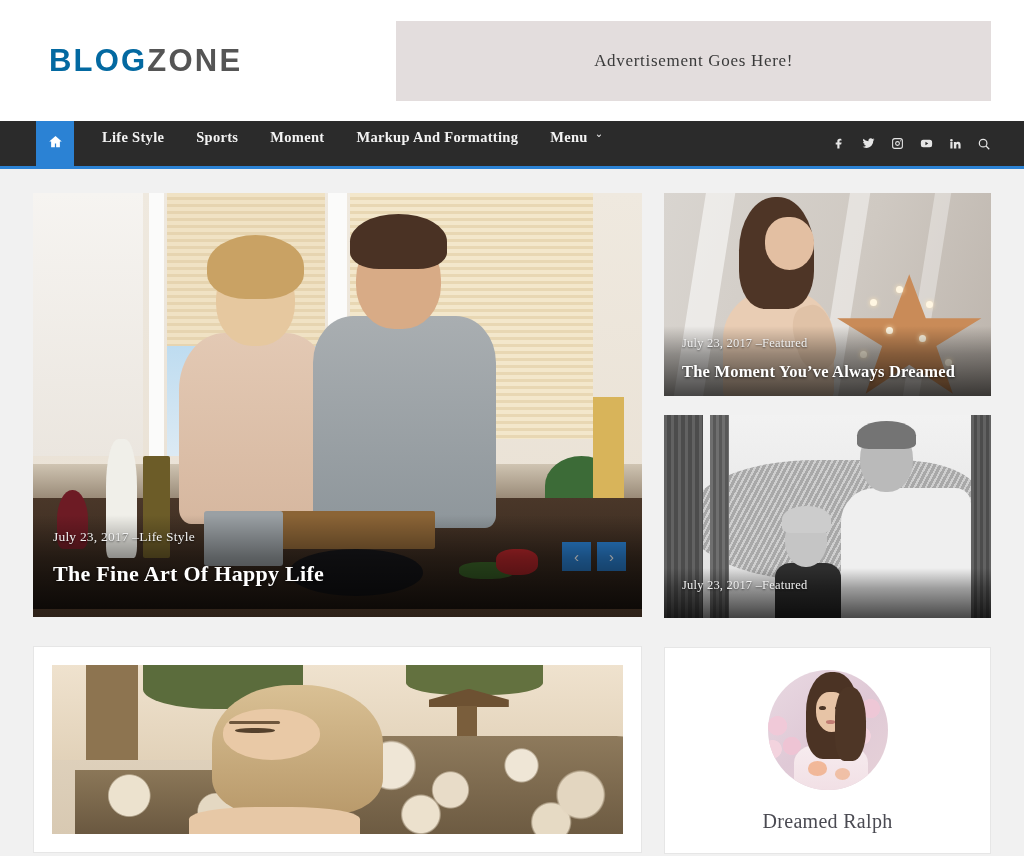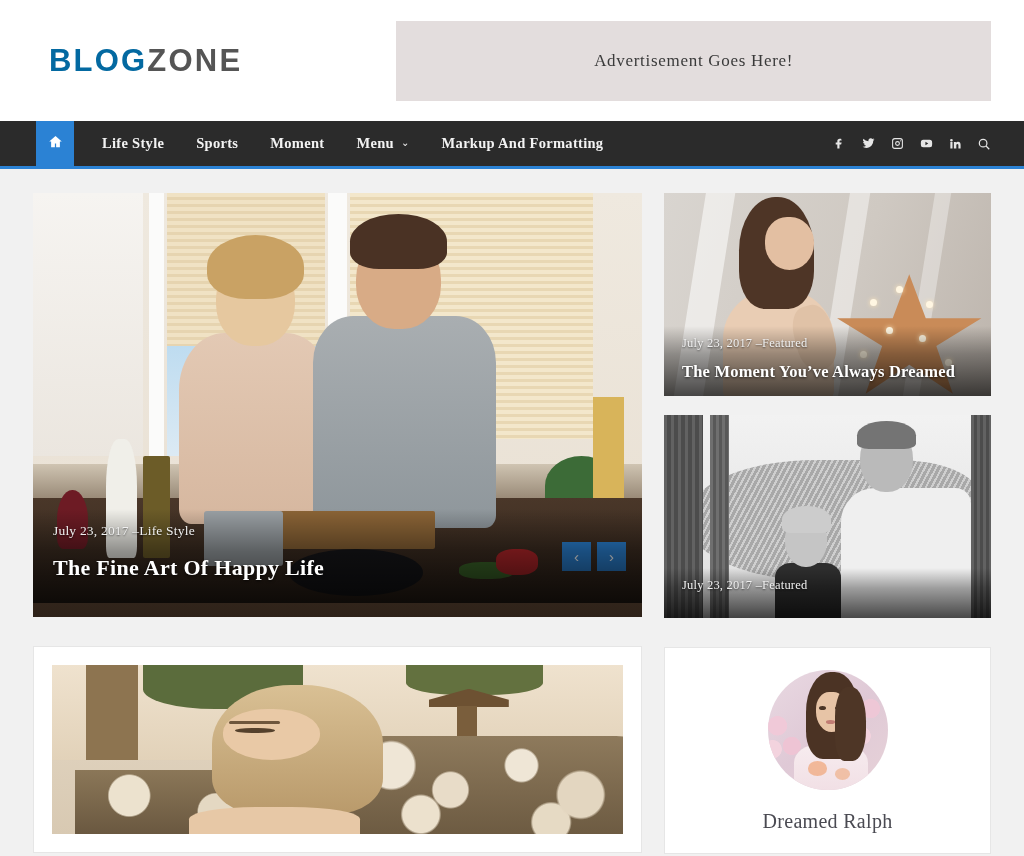--- a/index.html
+++ b/index.html
@@ -76,21 +76,21 @@
     margin-left: 12px;
   }
   .nav-menu li {
     padding: 8px 16px;
     font-family: "Liberation Serif", serif;
     font-weight: 700;
     font-size: 14.5px;
     color: #f3f3f3;
     letter-spacing: 0.3px;
     display: flex;
-    align-items: center;
+    align-items: flex-start;
     height: 100%;
     white-space: nowrap;
   }
   .nav-menu li .chev {
     display: inline-block;
     margin-left: 7px;
     font-size: 10px;
     font-weight: 400;
     transform: translateY(-1px);
   }
@@ -125,21 +125,21 @@
   
   .hero {
     position: relative;
     width: 609px;
     height: 424px;
     overflow: hidden;
   }
   .hero-photo { position: absolute; inset: 0; }
   .hero-caption {
     position: absolute;
-    left: 0; right: 0; bottom: 14px;
+    left: 0; right: 0; bottom: 8px;
     padding: 14px 20px 22px 20px;
     background: linear-gradient(to top, rgba(0,0,0,0.72) 0%, rgba(0,0,0,0.40) 55%, rgba(0,0,0,0) 100%);
   }
   .meta {
     font-family: "Liberation Serif", serif;
     font-weight: 400;
     font-size: 13.5px;
     color: #f0f0f0;
     margin-bottom: 16px;
     letter-spacing: 0.2px;
@@ -357,26 +357,26 @@
     <li>
         <span>Life Style</span>
       </li>
     <li>
         <span>Sports</span>
       </li>
     <li>
         <span>Moment</span>
       </li>
     <li>
+        <span>Markup And Formatting</span>
+      </li>
+    <li>
       <span>Menu</span>
       <span class="chev">⌄</span>
     </li>
-    <li>
-        <span>Markup And Formatting</span>
-      </li>
   </ul>
   <div class="nav-social">
     <a class="soc">
       <svg viewBox="0 0 24 24">
           <path d="M15 3h-3c-2.2 0-4 1.8-4 4v3H5v4h3v7h4v-7h3l1-4h-4V7.5c0-.6.4-1 1-1h3z"></path>
         </svg>
     </a>
     <a class="soc">
       <svg viewBox="0 0 24 24">
           <path d="M23 4.5a9 9 0 0 1-2.6.7 4.5 4.5 0 0 0 2-2.5 9 9 0 0 1-2.9 1.1 4.5 4.5 0 0 0-7.7 4.1A12.8 12.8 0 0 1 2.5 3.2a4.5 4.5 0 0 0 1.4 6 4.4 4.4 0 0 1-2-.6 4.5 4.5 0 0 0 3.6 4.4 4.5 4.5 0 0 1-2 .1 4.5 4.5 0 0 0 4.2 3.1A9 9 0 0 1 1 18.1a12.7 12.7 0 0 0 6.9 2c8.3 0 12.8-6.9 12.8-12.8v-.6A9 9 0 0 0 23 4.5z"></path>

